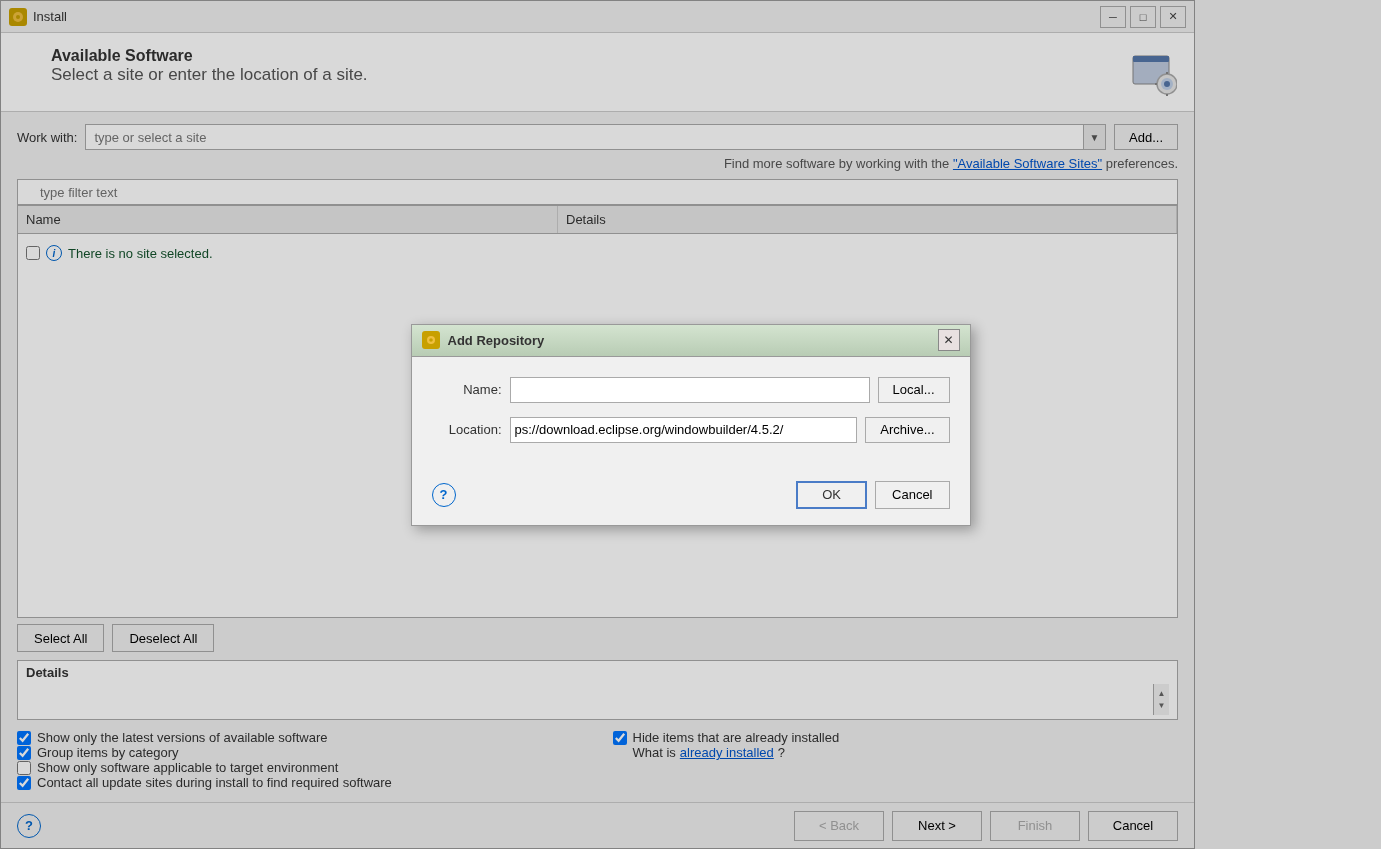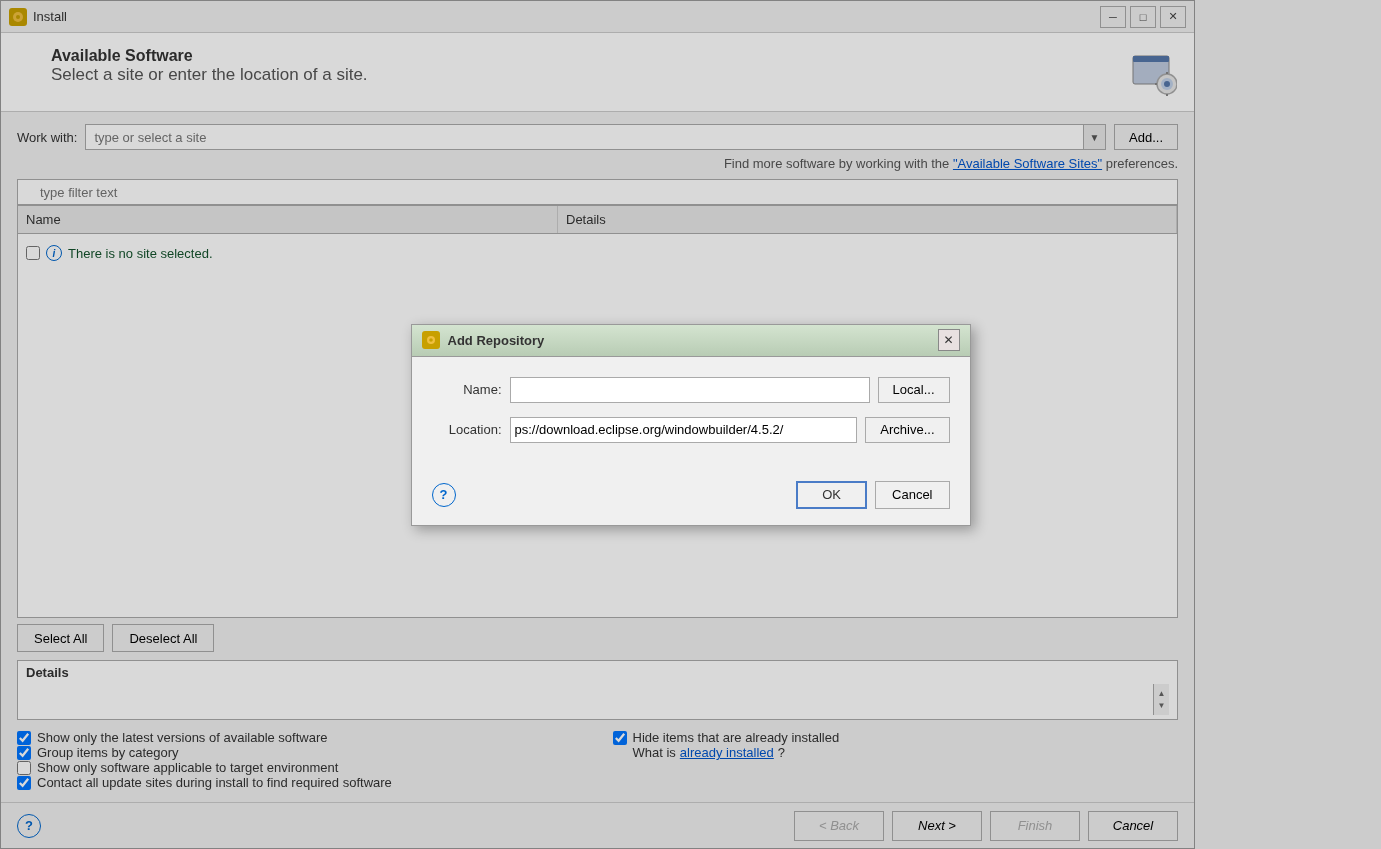--- a/index.html
+++ b/index.html
@@ -381,21 +381,20 @@
       gap: 8px;
     }
     .nav-btn {
       height: 30px;
       padding: 0 20px;
       border: 1px solid #aaa;
       background: #f0f0f0;
       font-size: 13px;
       cursor: pointer;
       min-width: 90px;
-      font-style: italic;
     }
     .nav-btn:disabled {
       color: #aaa;
       cursor: default;
     }
 
     
     .modal-overlay {
       position: absolute;
       top: 0; left: 0; right: 0; bottom: 0;

